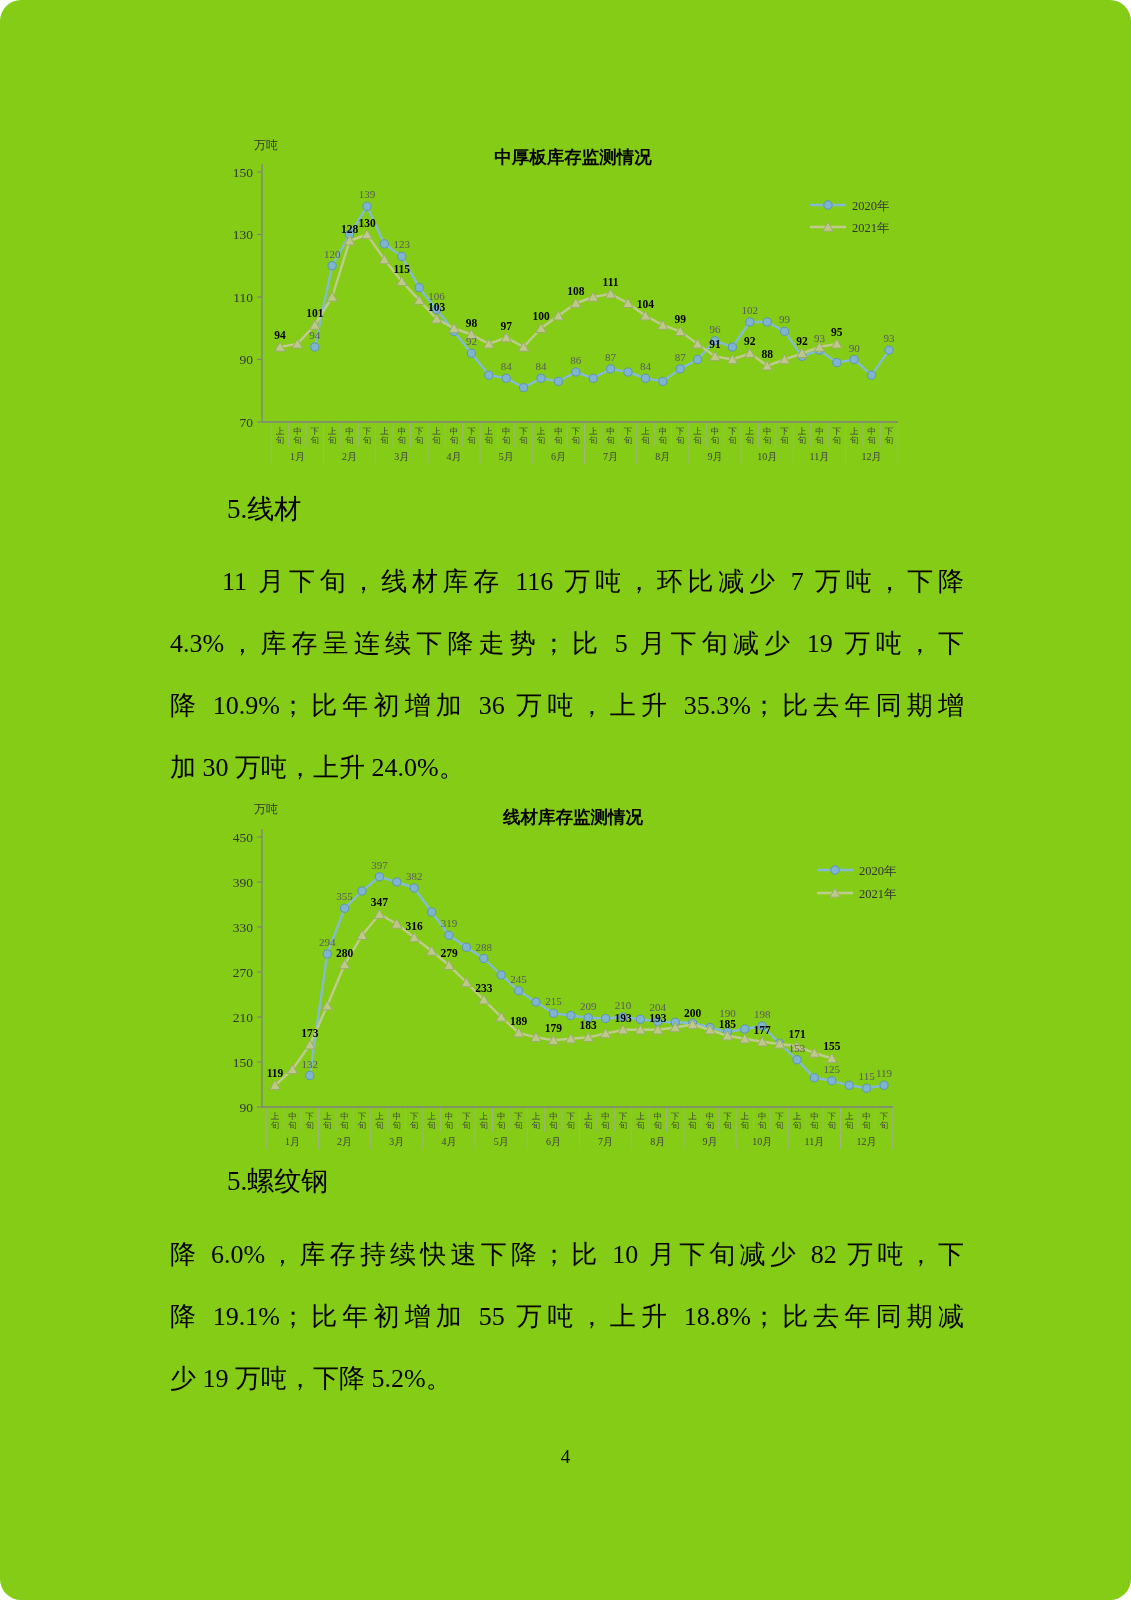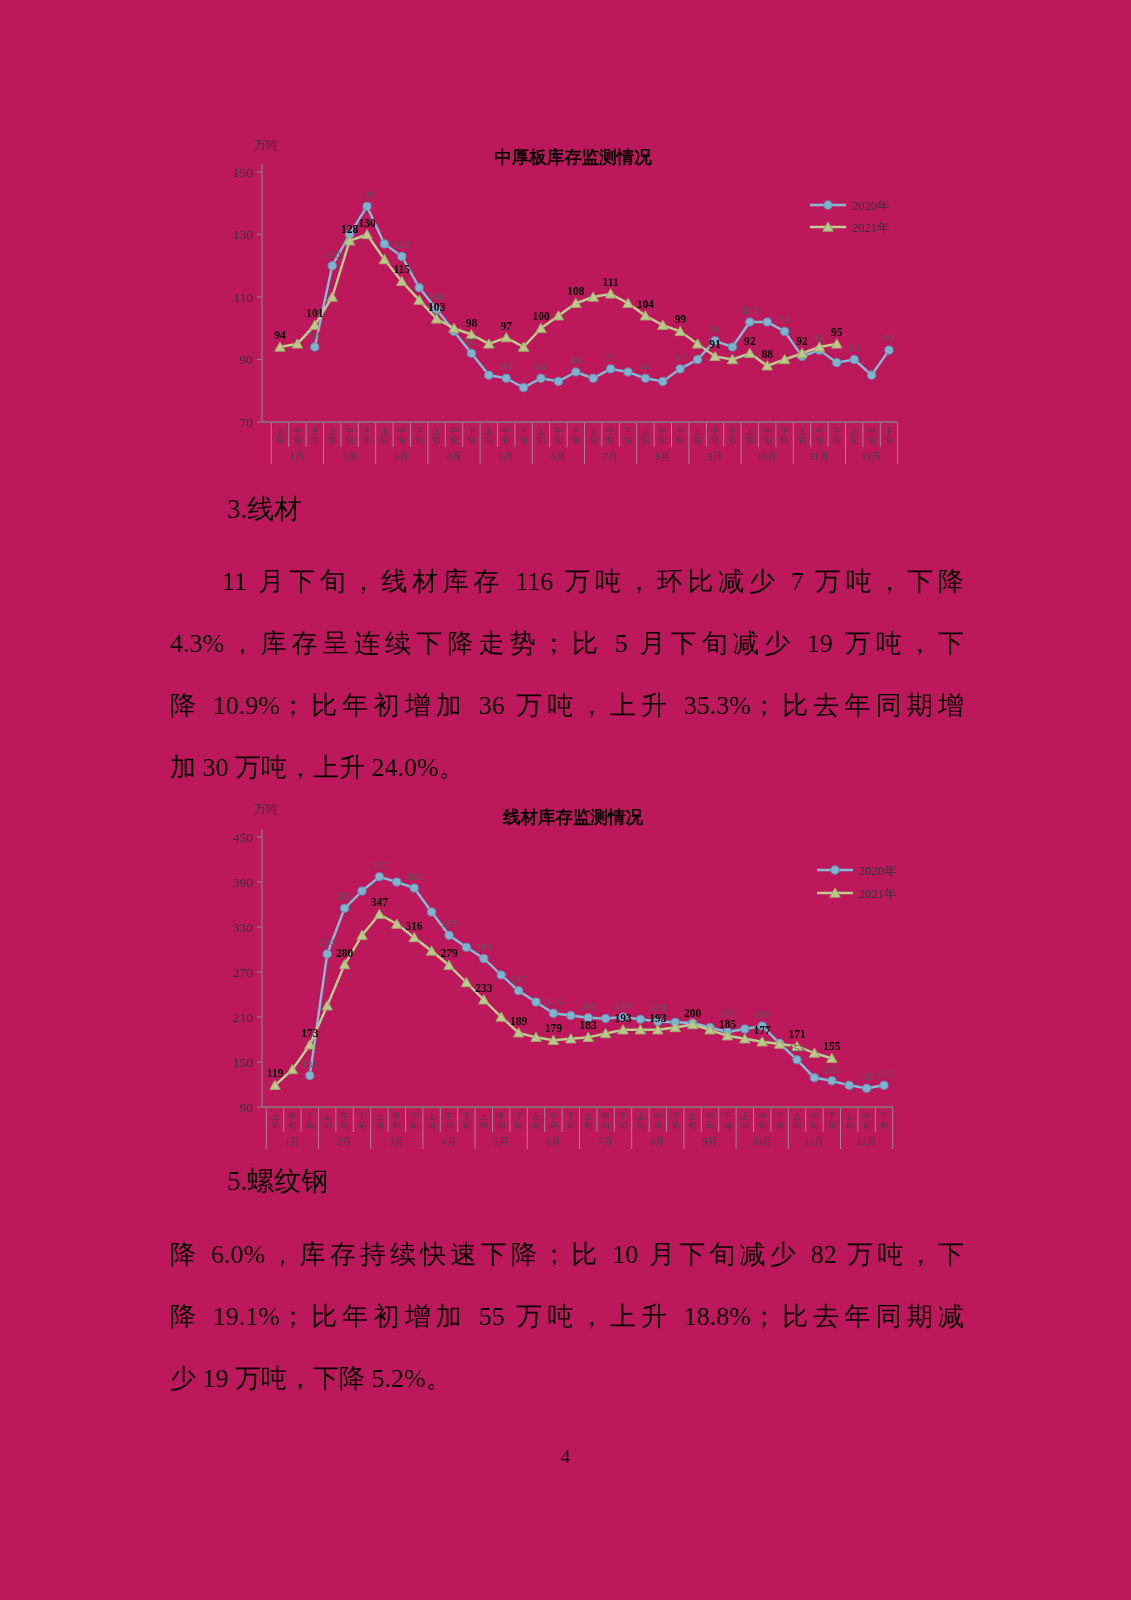--- a/index.html
+++ b/index.html
@@ -1,18 +1,18 @@
 <!DOCTYPE html>
 <html><head>
 <meta charset="utf-8">
 <style>
   html,body{margin:0;padding:0;background:#fff;}
   .page{
-    position:relative;width:1131px;height:1600px;margin:0 auto;background:#be185d;
-    font-family:"Liberation Serif","DejaVu Serif",serif;color:#000;overflow:hidden;
+    position:relative;width:1131px;height:1600px;margin:0 auto;background:#84cc16;
+    font-family:"Liberation Serif","DejaVu Serif",serif;color:#000;overflow:hidden;border-radius:21px;
   }
   .chart{position:absolute;width:690px;height:372px;}
   .chart svg{display:block;}
   .heading{position:absolute;left:227px;margin:0;font-size:27px;font-weight:400;line-height:1.15;}
   .para{position:absolute;left:170px;width:794px;}
   .para .pline{
     height:62px;line-height:62px;font-size:26px;
     text-align:justify;text-align-last:justify;
   }
   .para .pline.first{margin-left:52px;}
@@ -245,21 +245,21 @@
         <text x="542.1999999999999" y="234.8" font-size="11.5" text-anchor="middle" fill="#000000" font-weight="bold">88</text>
         <text x="559.5999999999999" y="200.4" font-size="11" text-anchor="middle" fill="#595959">99</text>
         <text x="577" y="222.3" font-size="11.5" text-anchor="middle" fill="#000000" font-weight="bold">92</text>
         <text x="594.4" y="219.1" font-size="11" text-anchor="middle" fill="#595959">93</text>
         <text x="611.8" y="212.9" font-size="11.5" text-anchor="middle" fill="#000000" font-weight="bold">95</text>
         <text x="629.1999999999999" y="228.5" font-size="11" text-anchor="middle" fill="#595959">90</text>
         <text x="664" y="219.1" font-size="11" text-anchor="middle" fill="#595959">93</text>
       </svg>
     </div>
 
-  <h2 class="heading" style="top:494px;">3.线材</h2>
+  <h2 class="heading" style="top:494px;">5.线材</h2>
 
   <div class="para" style="top:551px;">
     <div class="pline first">11 月下旬，线材库存 116 万吨，环比减少 7 万吨，下降</div>
     <div class="pline">4.3%，库存呈连续下降走势；比 5 月下旬减少 19 万吨，下</div>
     <div class="pline">降 10.9%；比年初增加 36 万吨，上升 35.3%；比去年同期增</div>
     <div class="pline last">加 30 万吨，上升 24.0%。</div>
   </div>
 
   <div class="chart" style="left:225px;top:783px;">
       <svg xmlns="http://www.w3.org/2000/svg" width="690" height="372" font-family="'Liberation Serif','DejaVu Serif',serif">

